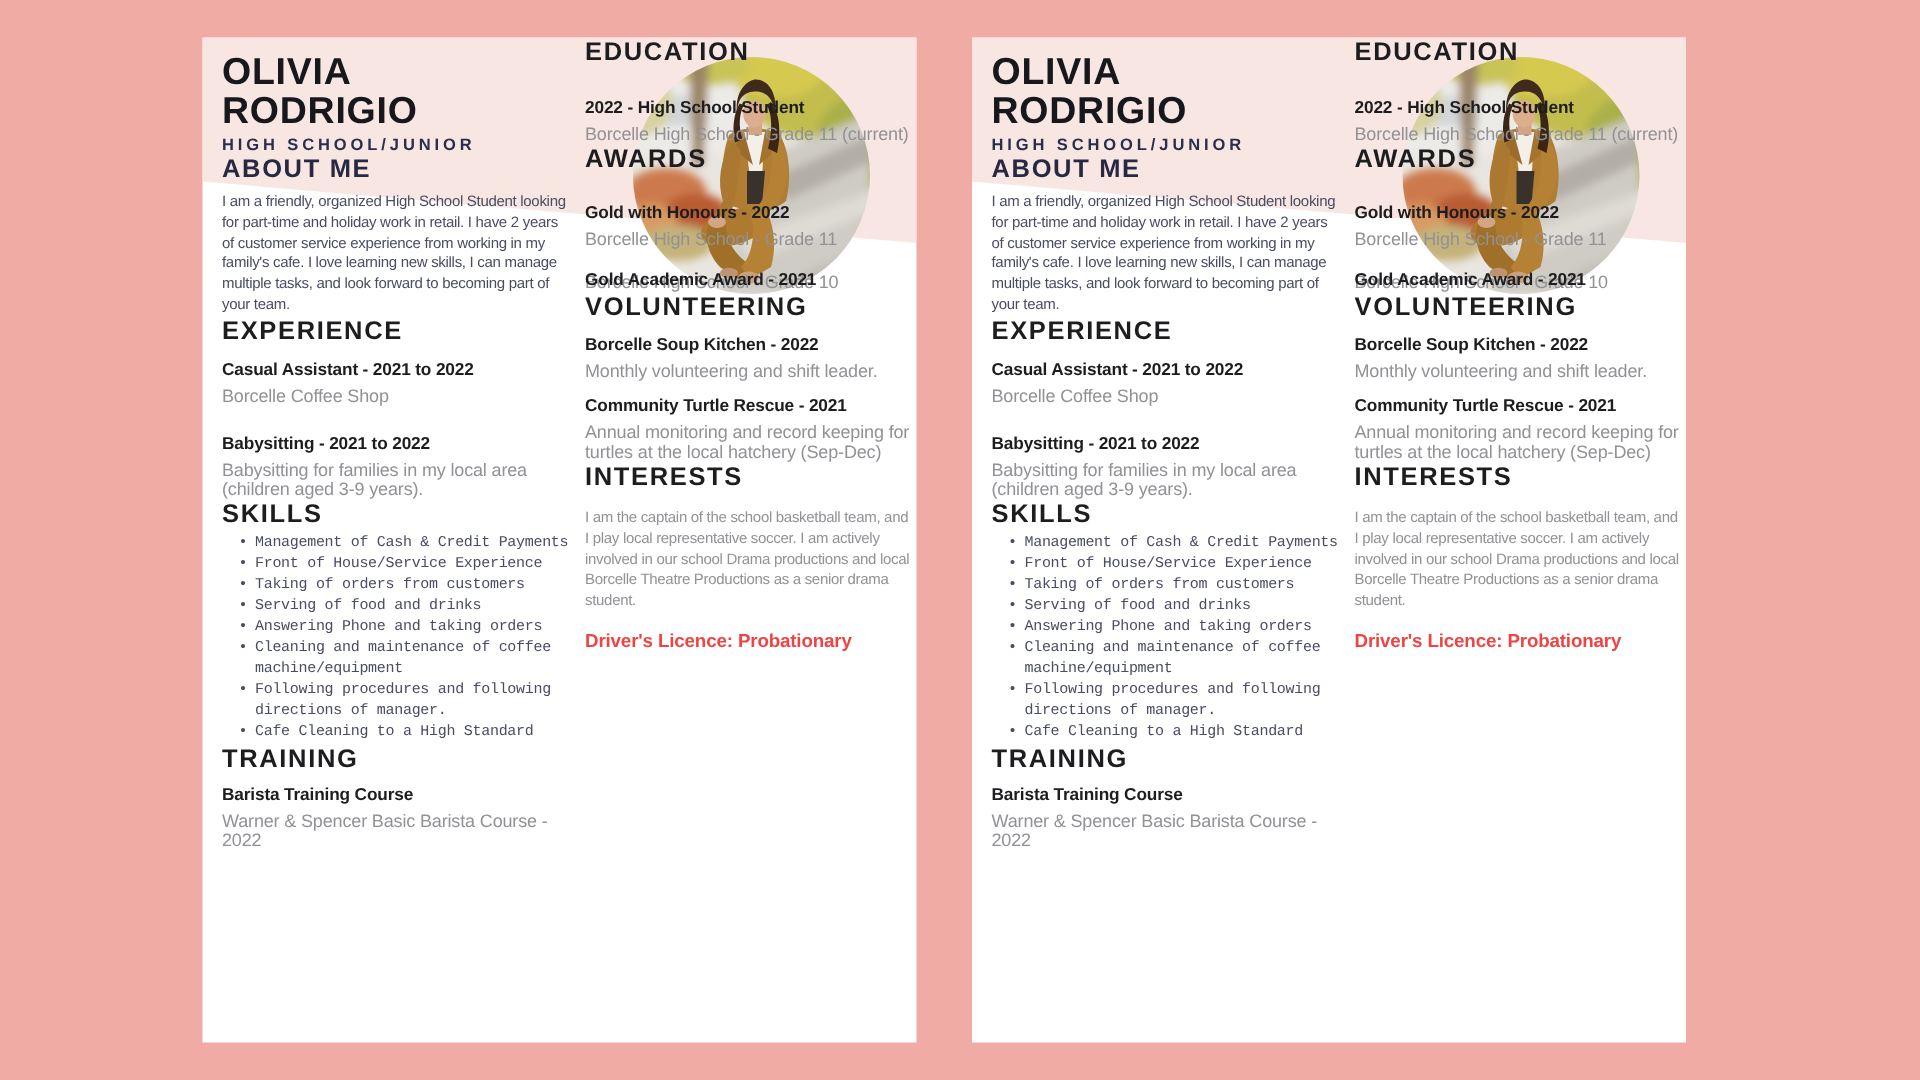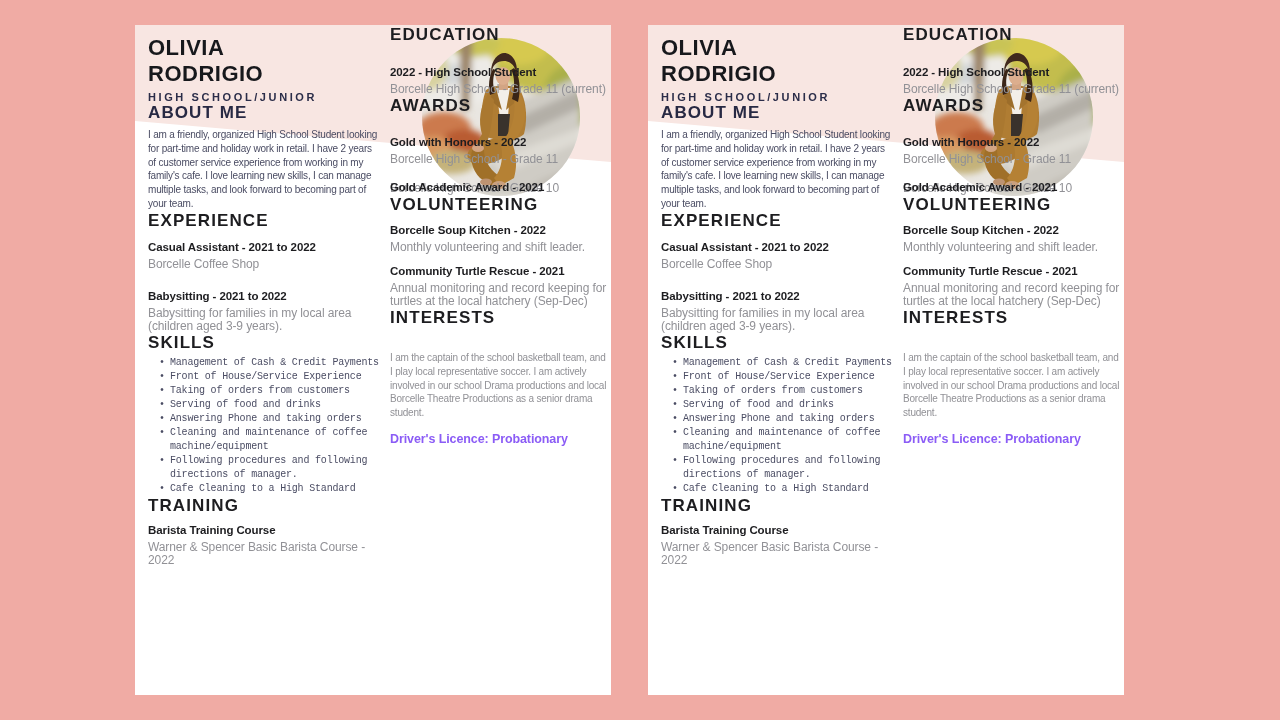--- a/index.html
+++ b/index.html
@@ -30,21 +30,21 @@
     background:var(--band);
     clip-path:polygon(0 0,100% 0,100% 137px,0 96px);
   }
   .photo{position:absolute;left:287px;top:13px;width:158px;height:158px;}
   .col{position:absolute;top:0;}
   .col-left{left:13px;width:232px;}
   .col-right{left:255px;width:218px;}
 
   .name{
     padding-top:10px;
-    font-size:22px;line-height:26px;font-weight:700;
+    font-size:25px;line-height:26px;font-weight:700;
     letter-spacing:.5px;color:#17181c;
   }
   .subtitle{
     margin-top:4px;font-size:11px;font-weight:700;
     letter-spacing:2.6px;color:#2b2d49;
   }
   h2.section{
     margin:0;font-size:17px;font-weight:700;line-height:19px;
     letter-spacing:1.1px;color:var(--ink);
   }
@@ -66,21 +66,21 @@
     margin:0;padding:0 0 0 22px;list-style:none;
   }
   .skills-list li{
     position:relative;font-size:10px;line-height:14px;
     letter-spacing:-.2px;color:var(--navy-soft);font-family:Liberation Mono, monospace;
   }
   .skills-list li::before{
     content:"•";position:absolute;left:-11px;top:0;color:var(--navy-soft);
   }
   .licence{
-    font-size:12.5px;font-weight:700;color:#8b5cf6;letter-spacing:-.1px;
+    font-size:12.5px;font-weight:700;color:#ef4444;letter-spacing:-.1px;
   }
   
   .sec-about{margin-top:46px;}
   .about-body{margin-top:6px;}
   .sec-experience{margin-top:22px;}
   .exp-item1{margin-top:11px;}
   .exp-item2{margin-top:19px;}
   .sec-skills{margin-top:17px;}
   .skills-list{margin-top:4px;}
   .sec-training{margin-top:20px;}
@@ -90,21 +90,21 @@
   .edu-item{margin-top:22px;}
   .sec-awards{margin-top:15px;}
   .award-item1{margin-top:21px;}
   .award-item2{margin-top:15px;}
   .award-item2 .item-title{width:158px;position:relative;z-index:1;}
   .award-item2 .item-detail{margin-top:-12px;position:relative;z-index:0;}
   .sec-volunteering{margin-top:26px;}
   .vol-item1{margin-top:10px;}
   .vol-item2{margin-top:11px;}
   .sec-interests{margin-top:21px;}
-  .interests-body{margin-top:24px;}
+  .interests-body{margin-top:12px;}
   .licence{margin-top:12px;}
 </style>
 </head>
 <body>
 
 <div class="canvas">
 
   <div class="page p1">
     <div class="band"></div>
 

